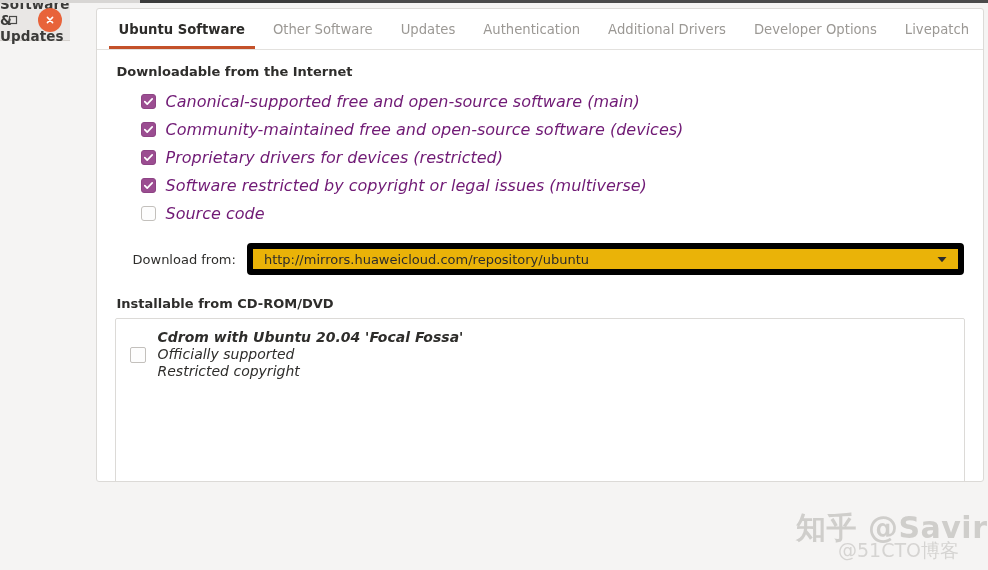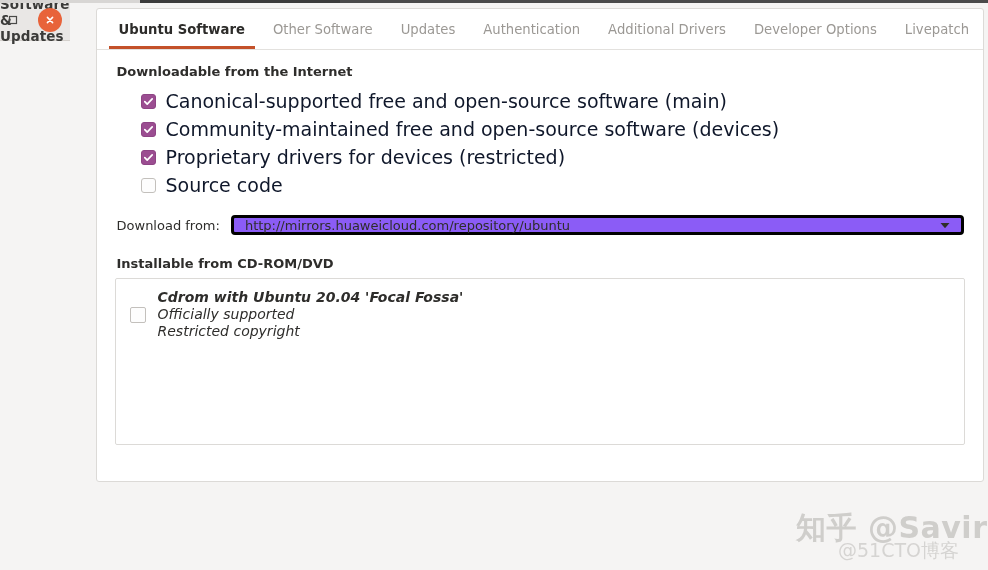--- a/index.html
+++ b/index.html
@@ -181,42 +181,43 @@
   .cb.on {
     background: #9b4d91;
     border: 1px solid #8e4485;
   }
   .cb.off {
     background: #fdfdfd;
     border: 1px solid #c3c0bc;
   }
   .cb.on svg { display: block; }
   .check-label {
-    font-size: 19px;
-    color: #0f172a;
+    font-size: 16px;
+    color: #701a75;
     white-space: nowrap;
+    font-style: italic;
   }
 
   
   .dl-row {
     display: flex;
     align-items: center;
     margin-top: 16px;
-    margin-left: 2px;
+    margin-left: 18px;
   }
   .dl-label {
     font-size: 13px;
     color: #2e2d2b;
     margin-right: 11px;
   }
   .combo {
     flex: 1 1 auto;
-    height: 20px;
-    background: #8b5cf6;
-    border: 3px solid #000000;
+    height: 32px;
+    background: #eab308;
+    border: 6px solid #000000;
     border-radius: 4px;
     display: flex;
     align-items: center;
     padding: 0 10px 0 11px;
     box-sizing: border-box;
     position: relative;
     margin-right: 1px;
   }
   .combo-value {
     font-size: 13px;
@@ -413,20 +414,28 @@
 
           <div class="check-row">
             <span class="cb on">
               <svg width="11" height="11" viewBox="0 0 11 11">
                   <path d="M1.8 5.6 L4.2 8.1 L9.2 2.8" fill="none" stroke="#ffffff" stroke-width="1.7" stroke-linecap="round" stroke-linejoin="round"></path>
                 </svg>
             </span>
             <span class="check-label">Proprietary drivers for devices (restricted)</span>
           </div>
 
+          <div class="check-row">
+            <span class="cb on">
+              <svg width="11" height="11" viewBox="0 0 11 11">
+                  <path d="M1.8 5.6 L4.2 8.1 L9.2 2.8" fill="none" stroke="#ffffff" stroke-width="1.7" stroke-linecap="round" stroke-linejoin="round"></path>
+                </svg>
+            </span>
+            <span class="check-label">Software restricted by copyright or legal issues (multiverse)</span>
+          </div>
 
           <div class="check-row">
             <span class="cb off"></span>
             <span class="check-label">Source code</span>
           </div>
 
         </div>
 
         <div class="dl-row">
           <span class="dl-label">Download from:</span>

